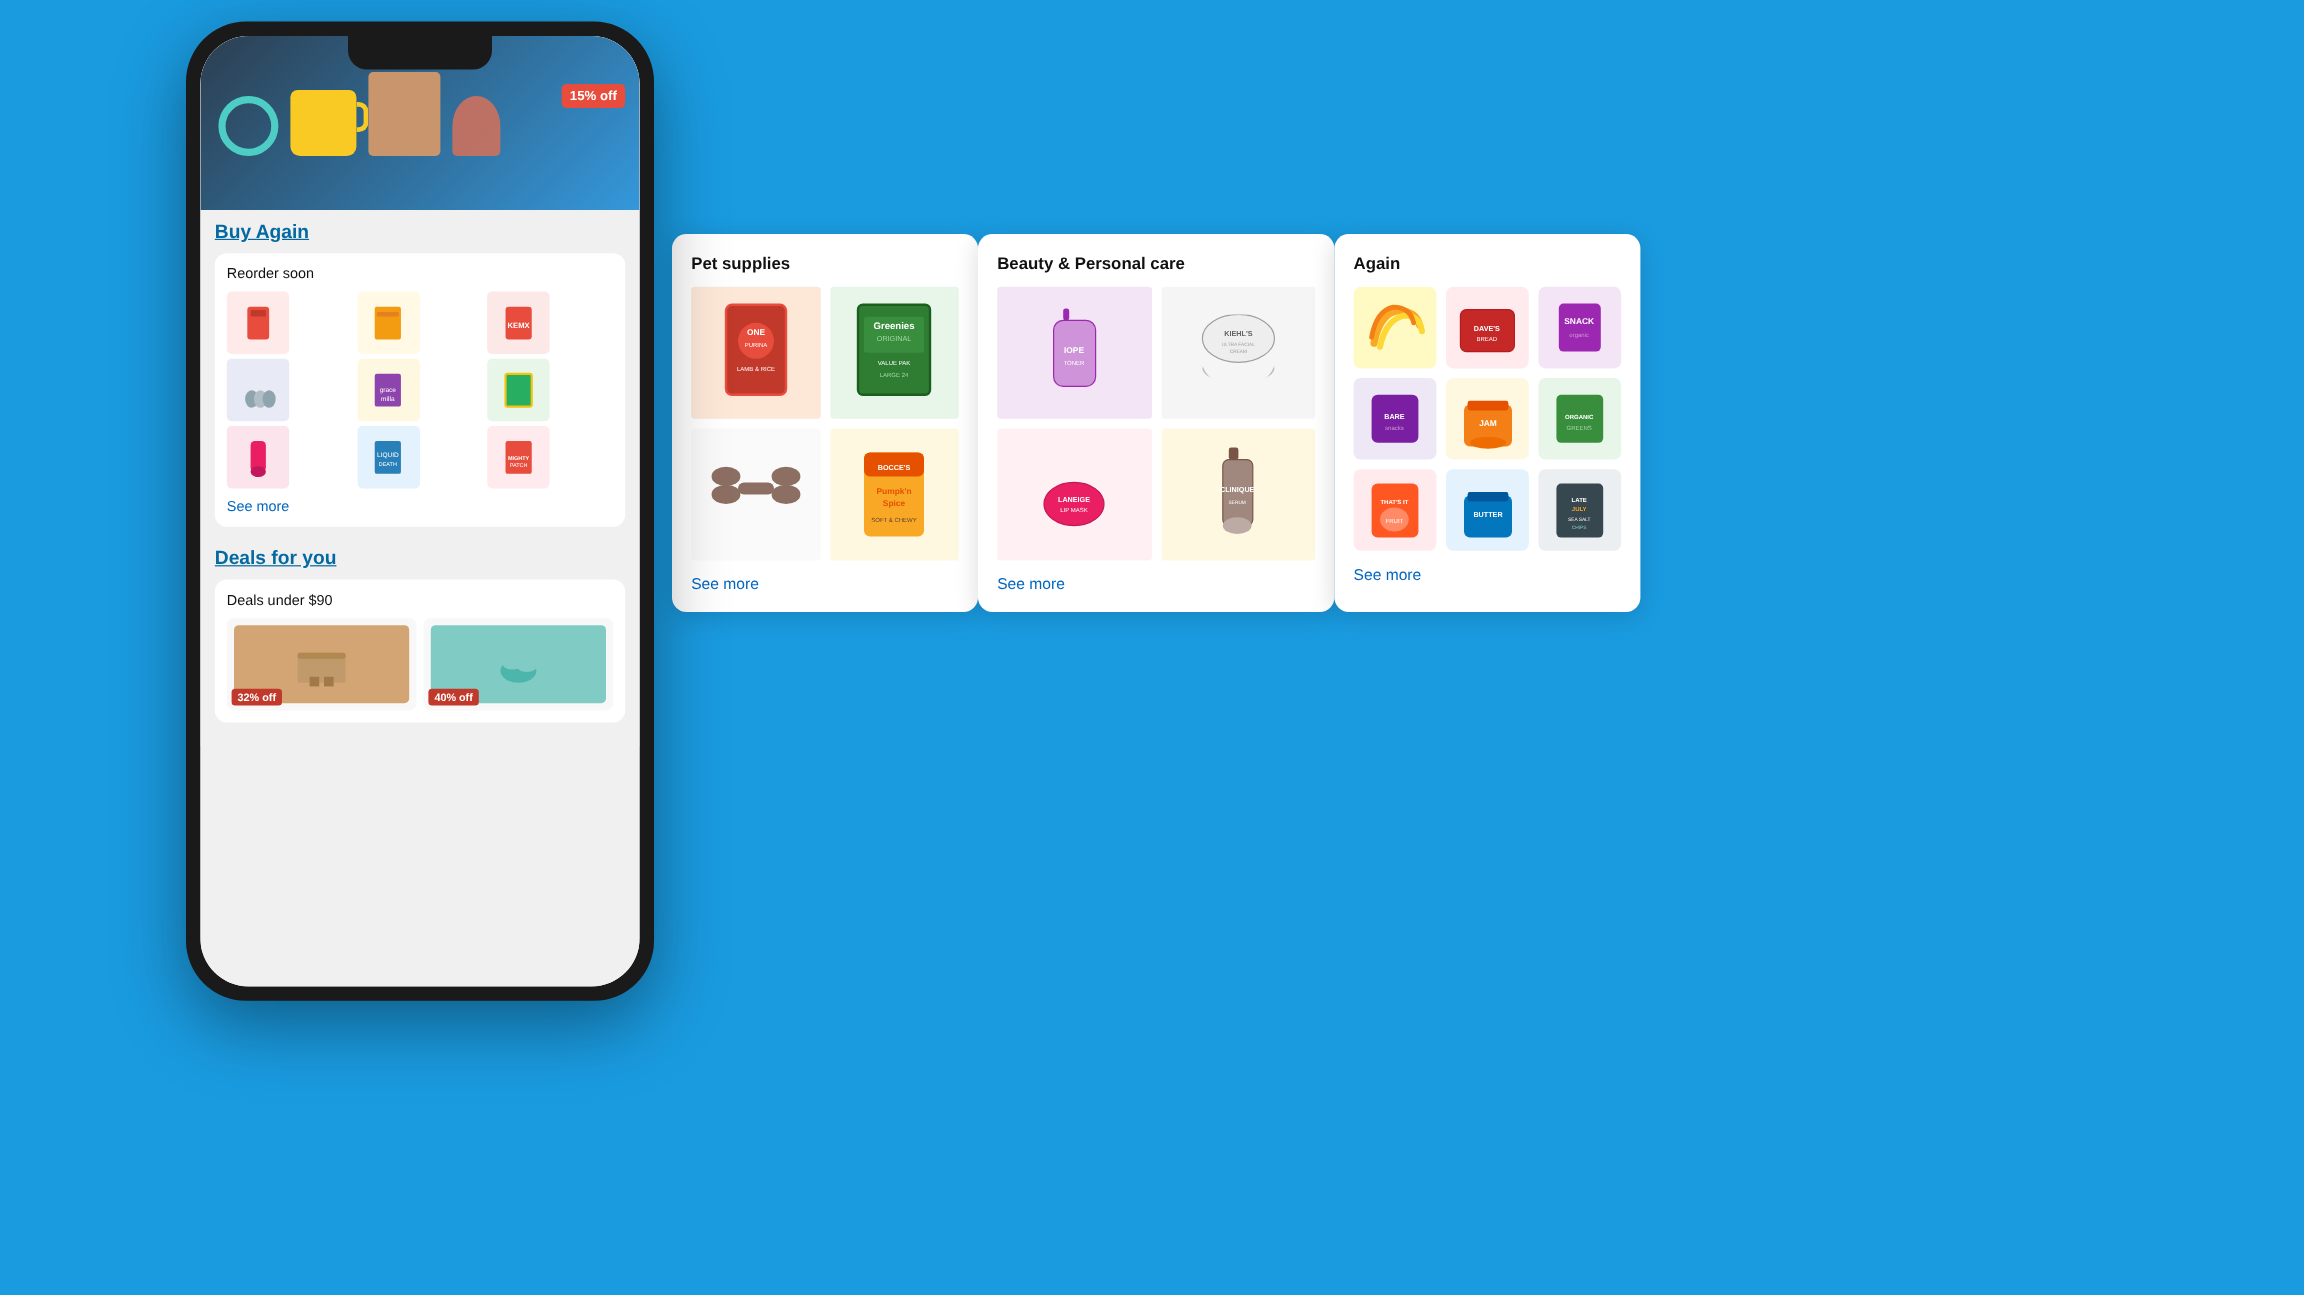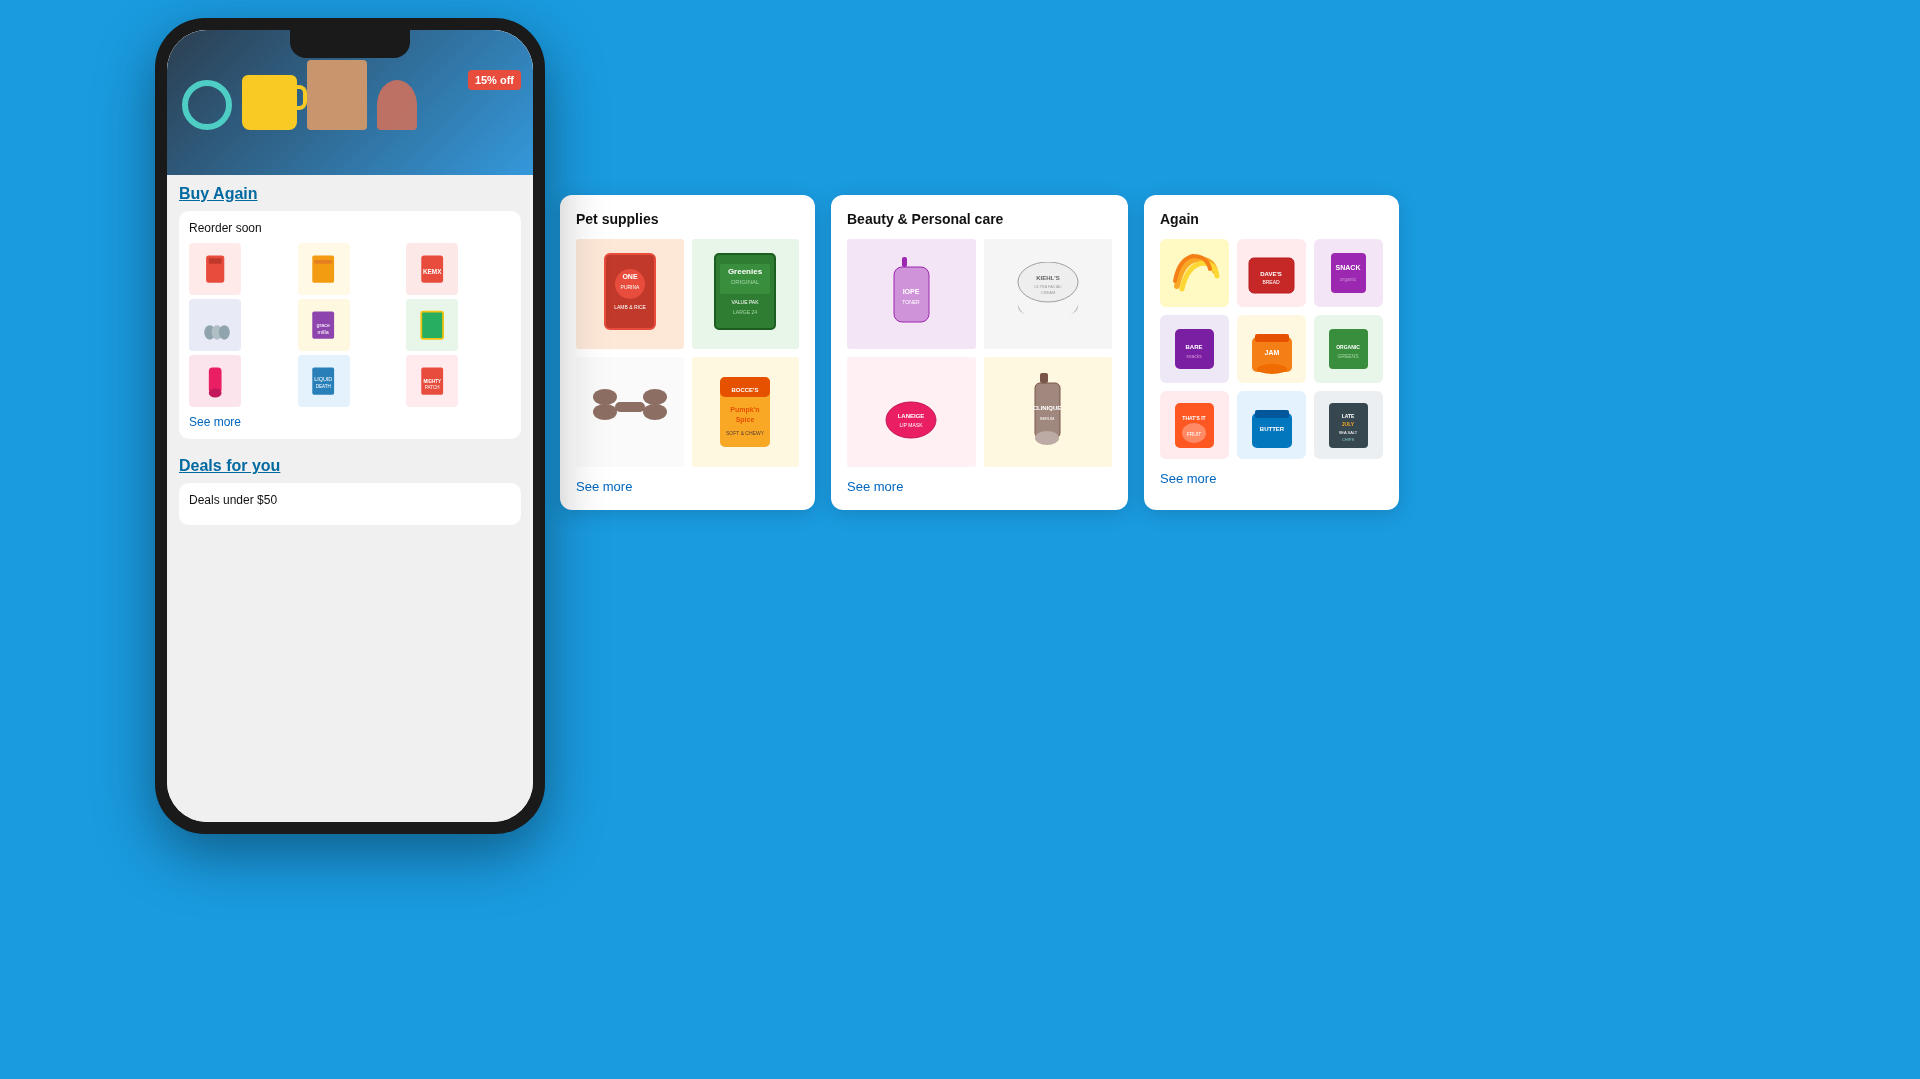--- a/index.html
+++ b/index.html
@@ -149,21 +149,20 @@
       padding: 2px 5px;
       border-radius: 3px;
     }
 
     
     .floating-cards {
       position: absolute;
       left: 560px;
       top: 195px;
       display: flex;
-      gap: 16px;
       z-index: 5;
     }
 
     .category-card {
       background: white;
       border-radius: 12px;
       padding: 16px;
       width: 255px;
       box-shadow: 0 4px 20px rgba(0,0,0,0.15);
     }
@@ -328,21 +327,44 @@
                   <text x="20" y="22" text-anchor="middle" fill="white" font-size="5" font-weight="bold">MIGHTY</text>
                   <text x="20" y="29" text-anchor="middle" fill="white" font-size="5">PATCH</text>
                 </svg>
             </div>
           </div>
           <span class="see-more">See more</span>
         </div>
 
         <div class="section-title-phone">Deals for you</div>
         <div class="deals-card">
-          <div class="phone-card-title">Deals under $50</div>
+          <div class="phone-card-title">Deals under $90</div>
+          <div class="deals-grid">
+            <div class="deal-item">
+              <div style="width:100%;height:65px;background:#d4a574;border-radius:4px;display:flex;align-items:center;justify-content:center;">
+                <svg width="50" height="40" viewBox="0 0 50 40">
+                    <rect x="5" y="10" width="40" height="25" rx="2" fill="#c19a6b"></rect>
+                    <rect x="5" y="10" width="40" height="5" rx="2" fill="#b08850"></rect>
+                    <rect x="15" y="30" width="8" height="8" fill="#a0784a"></rect>
+                    <rect x="27" y="30" width="8" height="8" fill="#a0784a"></rect>
+                  </svg>
+              </div>
+              <div class="deal-badge">32% off</div>
+            </div>
+            <div class="deal-item">
+              <div style="width:100%;height:65px;background:#80cbc4;border-radius:4px;display:flex;align-items:center;justify-content:center;">
+                <svg width="50" height="40" viewBox="0 0 50 40">
+                    <ellipse cx="25" cy="25" rx="15" ry="10" fill="#4db6ac"></ellipse>
+                    <ellipse cx="20" cy="18" rx="9" ry="6" fill="#80cbc4"></ellipse>
+                    <ellipse cx="32" cy="20" rx="9" ry="6" fill="#80cbc4"></ellipse>
+                  </svg>
+              </div>
+              <div class="deal-badge">40% off</div>
+            </div>
+          </div>
         </div>
       </div>
     </div>
   </div>
 </div>
 
 <div class="floating-cards">
 
   <div class="category-card pet">
     <div class="category-card-title">Pet supplies</div>

